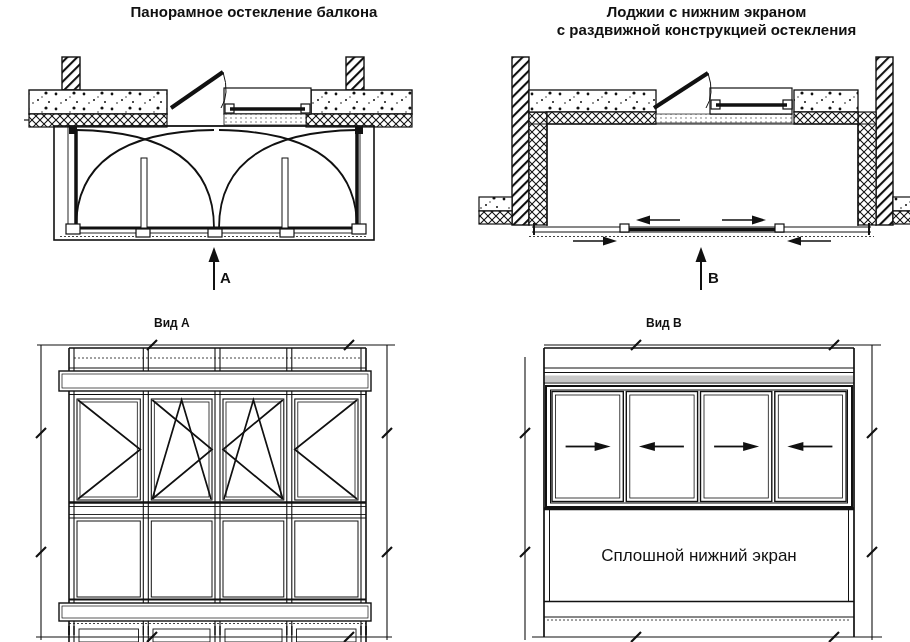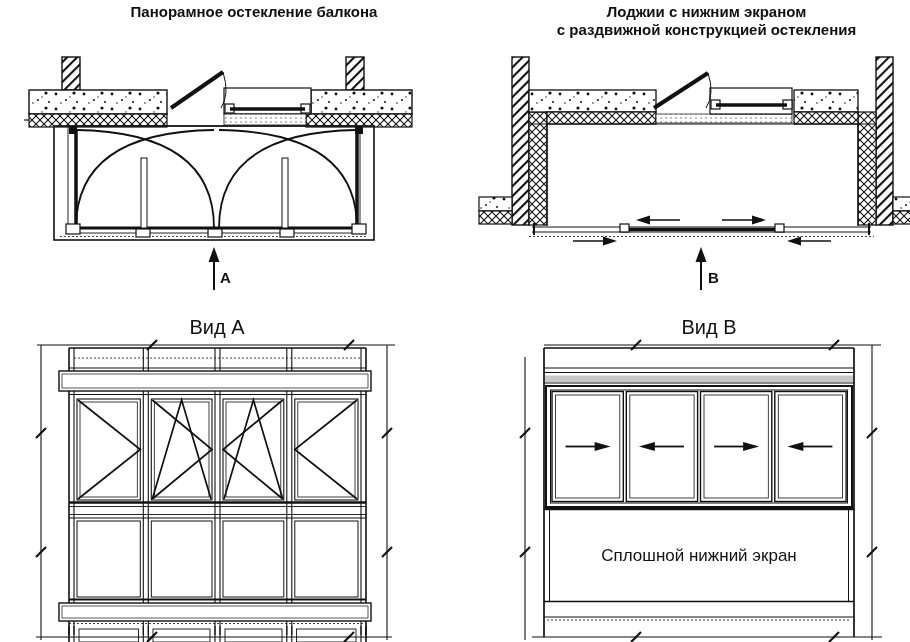--- a/index.html
+++ b/index.html
@@ -3,21 +3,21 @@
 <meta charset="utf-8">
 <style>
   html,body{margin:0;padding:0;background:#fff;}
   #stage{
     position:relative;width:910px;height:642px;background:#fff;overflow:hidden;
     font-family:"Liberation Sans",sans-serif;color:#111;margin-left:24px;
   }
   #drawing{position:absolute;left:0;top:0;}
   .lbl{position:absolute;color:#111;}
   .title{font-size:15px;font-weight:bold;text-align:center;line-height:18px;}
-  .viewlbl{font-size:20px;font-weight:normal;text-align:center;}
+  .viewlbl{font-size:12px;font-weight:bold;text-align:left;}
   .seclbl{font-size:15px;font-weight:bold;}
   .screenlbl{font-size:17px;font-weight:normal;text-align:center;}
 </style>
 </head>
 <body>
 
 <div id="stage">
 
 <svg id="drawing" width="910" height="642" viewBox="0 0 910 642">
   <defs>

